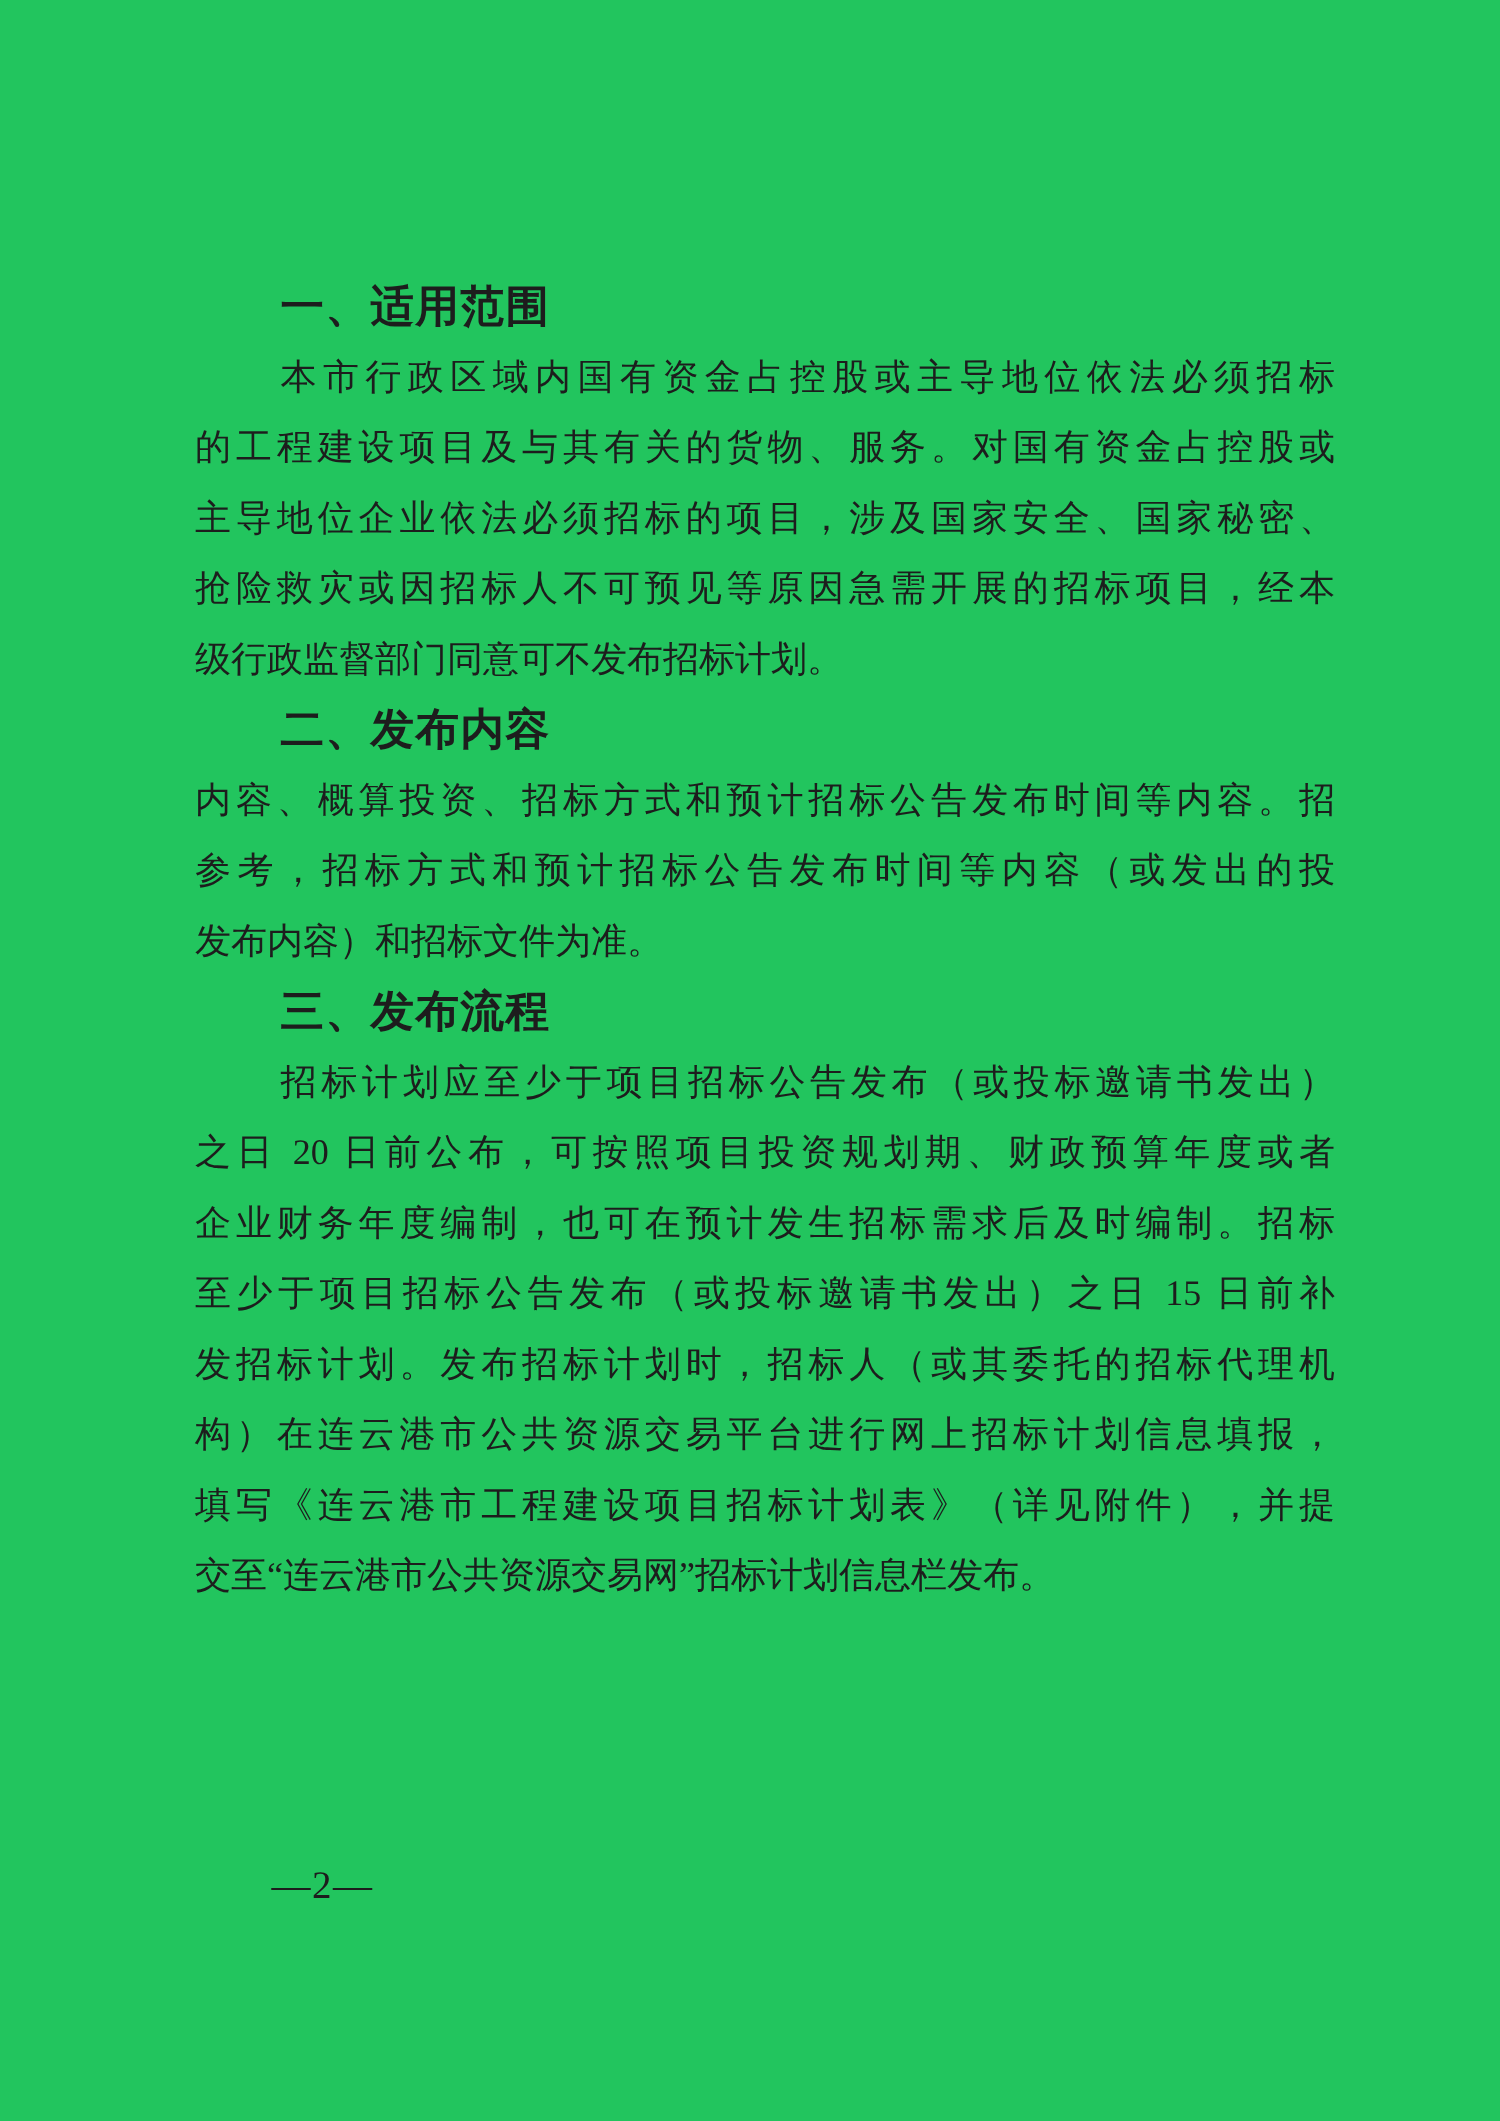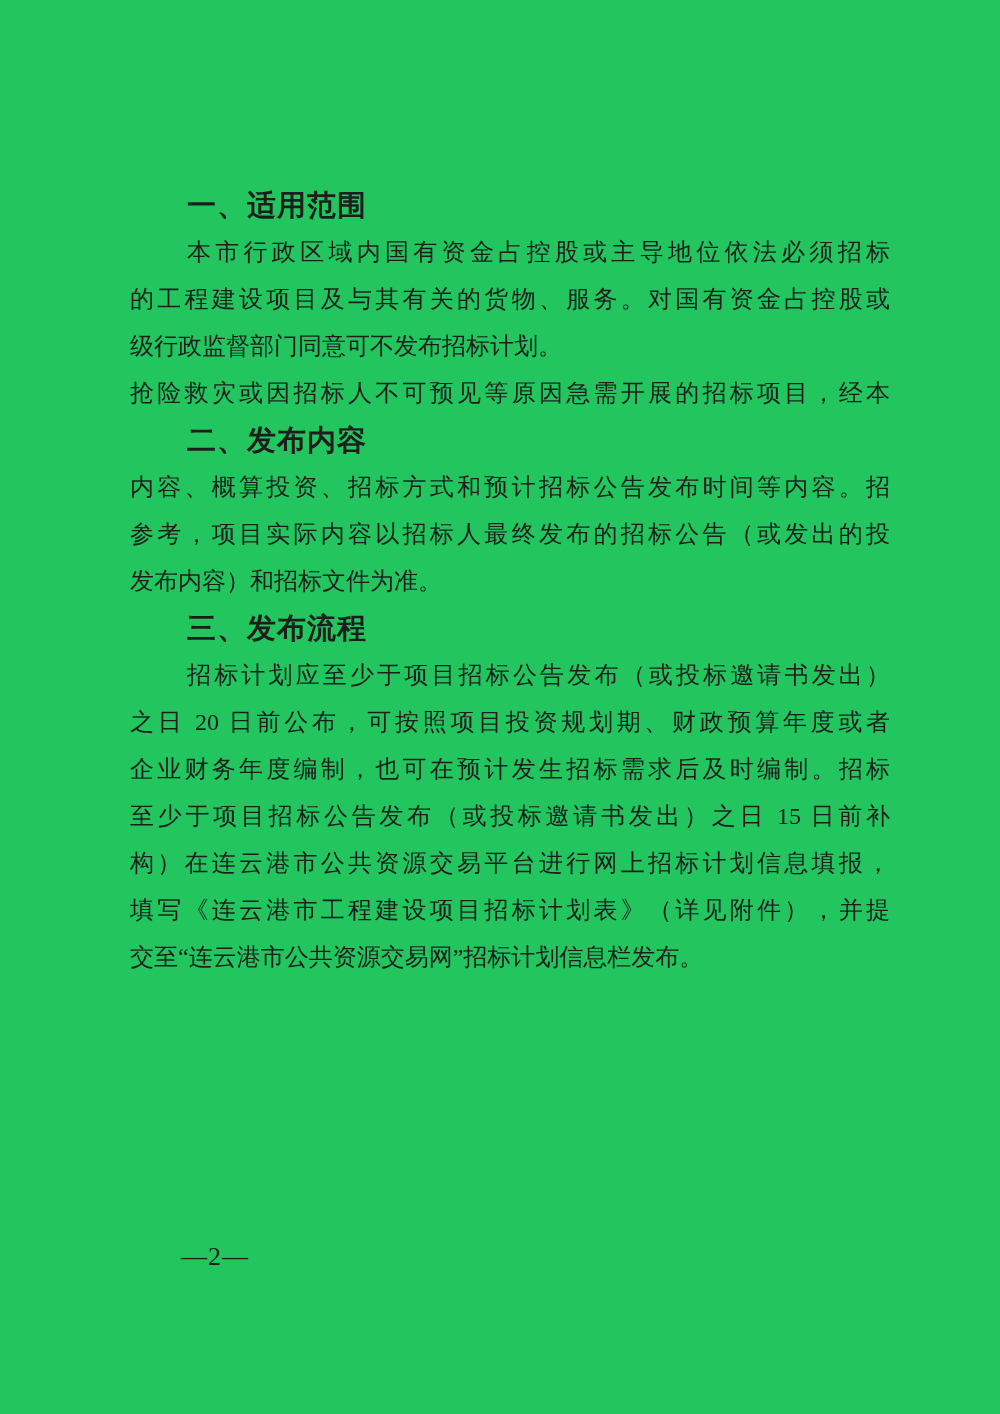--- a/index.html
+++ b/index.html
@@ -60,29 +60,31 @@
   }
 </style>
 </head>
 <body>
 
 <div class="page">
   <div class="content">
       <div class="heading">一、适用范围</div>
       <div class="line first">本市行政区域内国有资金占控股或主导地位依法必须招标</div>
       <div class="line">的工程建设项目及与其有关的货物、服务。对国有资金占控股或</div>
+      <div class="line">主导地位企业依法必须招标的项目，涉及国家安全、国家秘密、</div>
+      <div class="line">抢险救灾或因招标人不可预见等原因急需开展的招标项目，经本</div>
       <div class="line last">级行政监督部门同意可不发布招标计划。</div>
-      <div class="line">抢险救灾或因招标人不可预见等原因急需开展的招标项目，经本</div>
       <div class="heading">二、发布内容</div>
       <div class="line">内容、概算投资、招标方式和预计招标公告发布时间等内容。招</div>
-      <div class="line">参考，项目实际内容以招标人最终发布的招标公告（或发出的投</div>
+      <div class="line">参考，招标方式和预计招标公告发布时间等内容（或发出的投</div>
       <div class="line last">发布内容）和招标文件为准。</div>
       <div class="heading">三、发布流程</div>
       <div class="line first">招标计划应至少于项目招标公告发布（或投标邀请书发出）</div>
       <div class="line">之日 20 日前公布，可按照项目投资规划期、财政预算年度或者</div>
       <div class="line">企业财务年度编制，也可在预计发生招标需求后及时编制。招标</div>
       <div class="line">至少于项目招标公告发布（或投标邀请书发出）之日 15 日前补</div>
+      <div class="line">发招标计划。发布招标计划时，招标人（或其委托的招标代理机</div>
       <div class="line">构）在连云港市公共资源交易平台进行网上招标计划信息填报，</div>
       <div class="line">填写《连云港市工程建设项目招标计划表》（详见附件），并提</div>
       <div class="line last">交至“连云港市公共资源交易网”招标计划信息栏发布。</div>
     </div>
   <div class="page-number">—2—</div>
 </div>
 
 </body></html>

